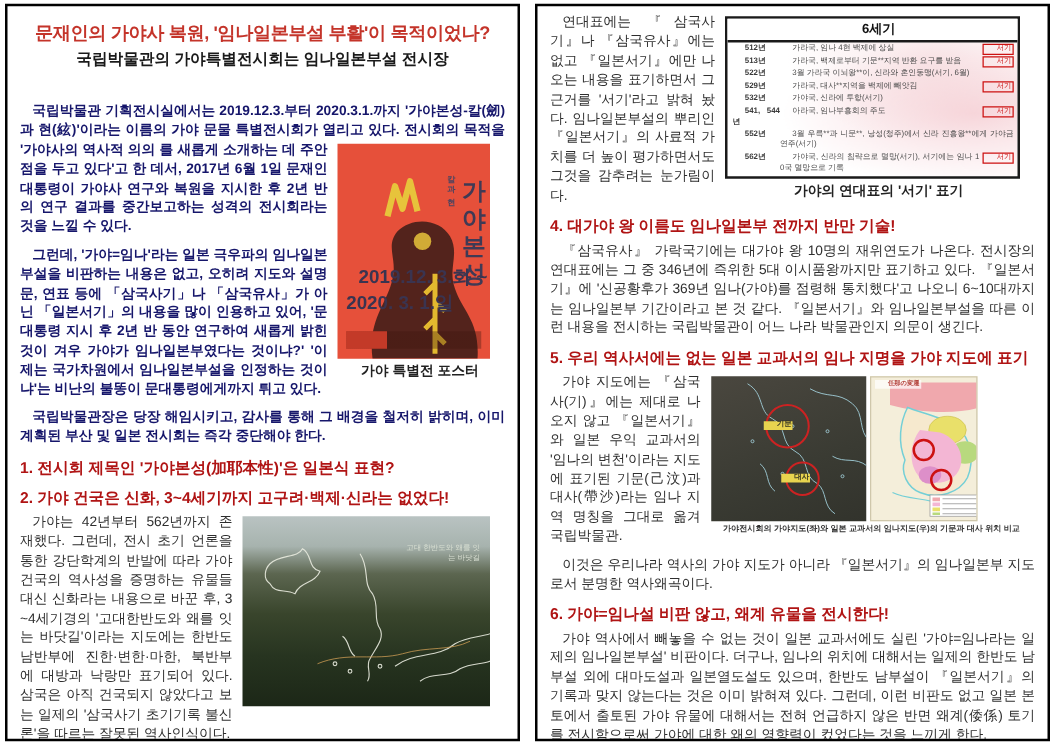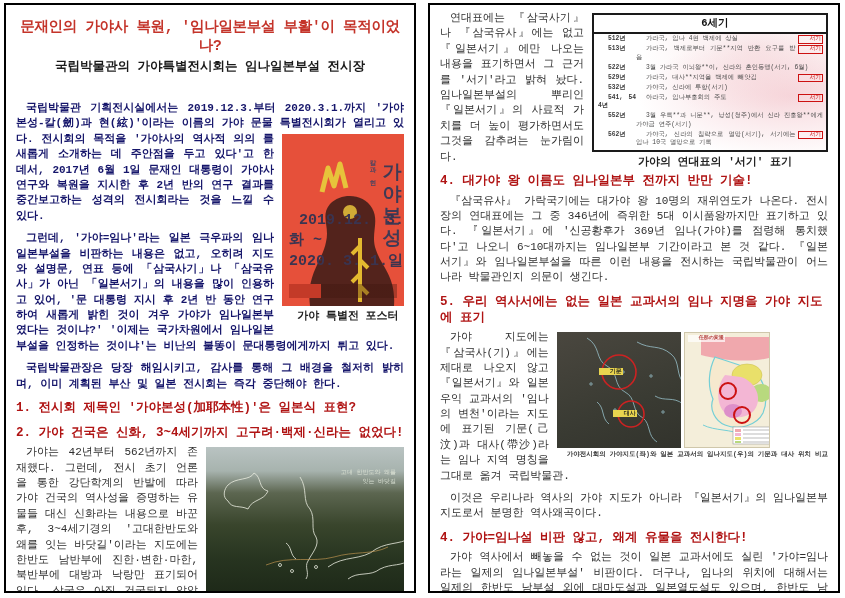--- a/index.html
+++ b/index.html
@@ -1,33 +1,33 @@
 <!DOCTYPE html>
 <html><head>
 <meta charset="utf-8">
 <style>
   html,body{margin:0;padding:0;background:#fff;}
   .canvas{position:relative;width:845px;height:598px;background:#fff;overflow:hidden;
-          font-family:Liberation Mono, monospace;}
+          font-family:Liberation Sans, sans-serif;}
   .page{position:absolute;top:3px;width:412px;height:590px;border:2px solid #000;
         background:#fff;box-sizing:border-box;padding:6px 10px;overflow:hidden;}
   #page-left{left:4px;}
   #page-right{left:428px;}
 
   .doc-title{color:#c4342a;font-size:14.5px;font-weight:800;text-align:center;margin:6px 0 3px;letter-spacing:-0.3px;}
   .doc-subtitle{color:#1a1a1a;font-size:12.5px;font-weight:700;text-align:center;margin:0 0 26px;}
 
   .para{margin:0 0 7px;text-indent:0.9em;text-align:justify;word-break:break-all;}
   .intro{color:#16166b;font-weight:700;font-size:11px;line-height:1.40;}
   .body-txt{color:#2e2e2e;font-size:11px;line-height:1.40;}
   .sec-h{color:#b01414;font-weight:800;font-size:12.5px;margin:9px 0 4px;line-height:1.25;}
   .h-paren{font-size:10px;color:#8a1010;font-weight:700;}
 
   
-  .figwrap{float:right;display:block;margin:2px 0 3px 8px;}
+  .figwrap{float:right;display:block;margin:2px 12px 3px 8px;}
   .figcap{display:block;text-align:center;color:#222;font-size:11px;font-weight:600;margin-top:3px;}
   .figcap-tiny{display:block;text-align:center;color:#333;font-size:6.5px;font-weight:600;margin-top:2px;}
 
   
   .poster-art{display:block;position:relative;width:122px;height:172px;background:#e6503a;overflow:hidden;}
   .poster-title{position:absolute;top:5px;right:4px;writing-mode:vertical-rl;color:#3f3a55;
                 font-size:19px;font-weight:800;letter-spacing:3px;line-height:1;}
   .poster-sub{position:absolute;top:10px;right:27px;writing-mode:vertical-rl;color:#4a4460;
               font-size:6.5px;font-weight:700;letter-spacing:1px;}
   .poster-dates{position:absolute;left:7px;bottom:34px;color:#3a3450;font-size:15px;font-weight:800;line-height:1.35;white-space:pre-line;}
@@ -223,20 +223,20 @@
             </svg>
             <span class="jpmap-title">任那の変遷</span>
           </span>
         </span>
         <span class="figcap-tiny">가야전시회의 가야지도(좌)와 일본 교과서의 임나지도(우)의 기문과 대사 위치 비교</span>
       </span>
       <span>가야 지도에는 『삼국사(기)』에는 제대로 나오지 않고 『일본서기』와 일본 우익 교과서의 '임나의 변천'이라는 지도에 표기된 기문(己汶)과 대사(帶沙)라는 임나 지역 명칭을 그대로 옮겨 국립박물관.</span>
     </p>
     <p class="para body-txt">이것은 우리나라 역사의 가야 지도가 아니라 『일본서기』의 임나일본부 지도로서 분명한 역사왜곡이다.</p>
 
-    <div class="sec-h">4. 가야=임나설 비판 않고, 왜계 유물을 전시한다!</div>
+    <div class="sec-h">6. 가야=임나설 비판 않고, 왜계 유물을 전시한다!</div>
     <p class="para body-txt">가야 역사에서 빼놓을 수 없는 것이 일본 교과서에도 실린 '가야=임나라는 일제의 임나일본부설' 비판이다. 더구나, 임나의 위치에 대해서는 일제의 한반도 남부설 외에 대마도설과 일본열도설도 있으며, 한반도 남부설이 『일본서기』의 기록과 맞지 않는다는 것은 이미 밝혀져 있다. 그런데, 이런 비판도 없고 일본 본토에서 출토된 가야 유물에 대해서는 전혀 언급하지 않은 반면 왜계(倭係) 토기를 전시함으로써 가야에 대한 왜의 영향력이 컸었다는 것을 느끼게 한다.</p>
 
     <div class="clear"></div>
 
   </div>
 
 </div>
 
 </body></html>

